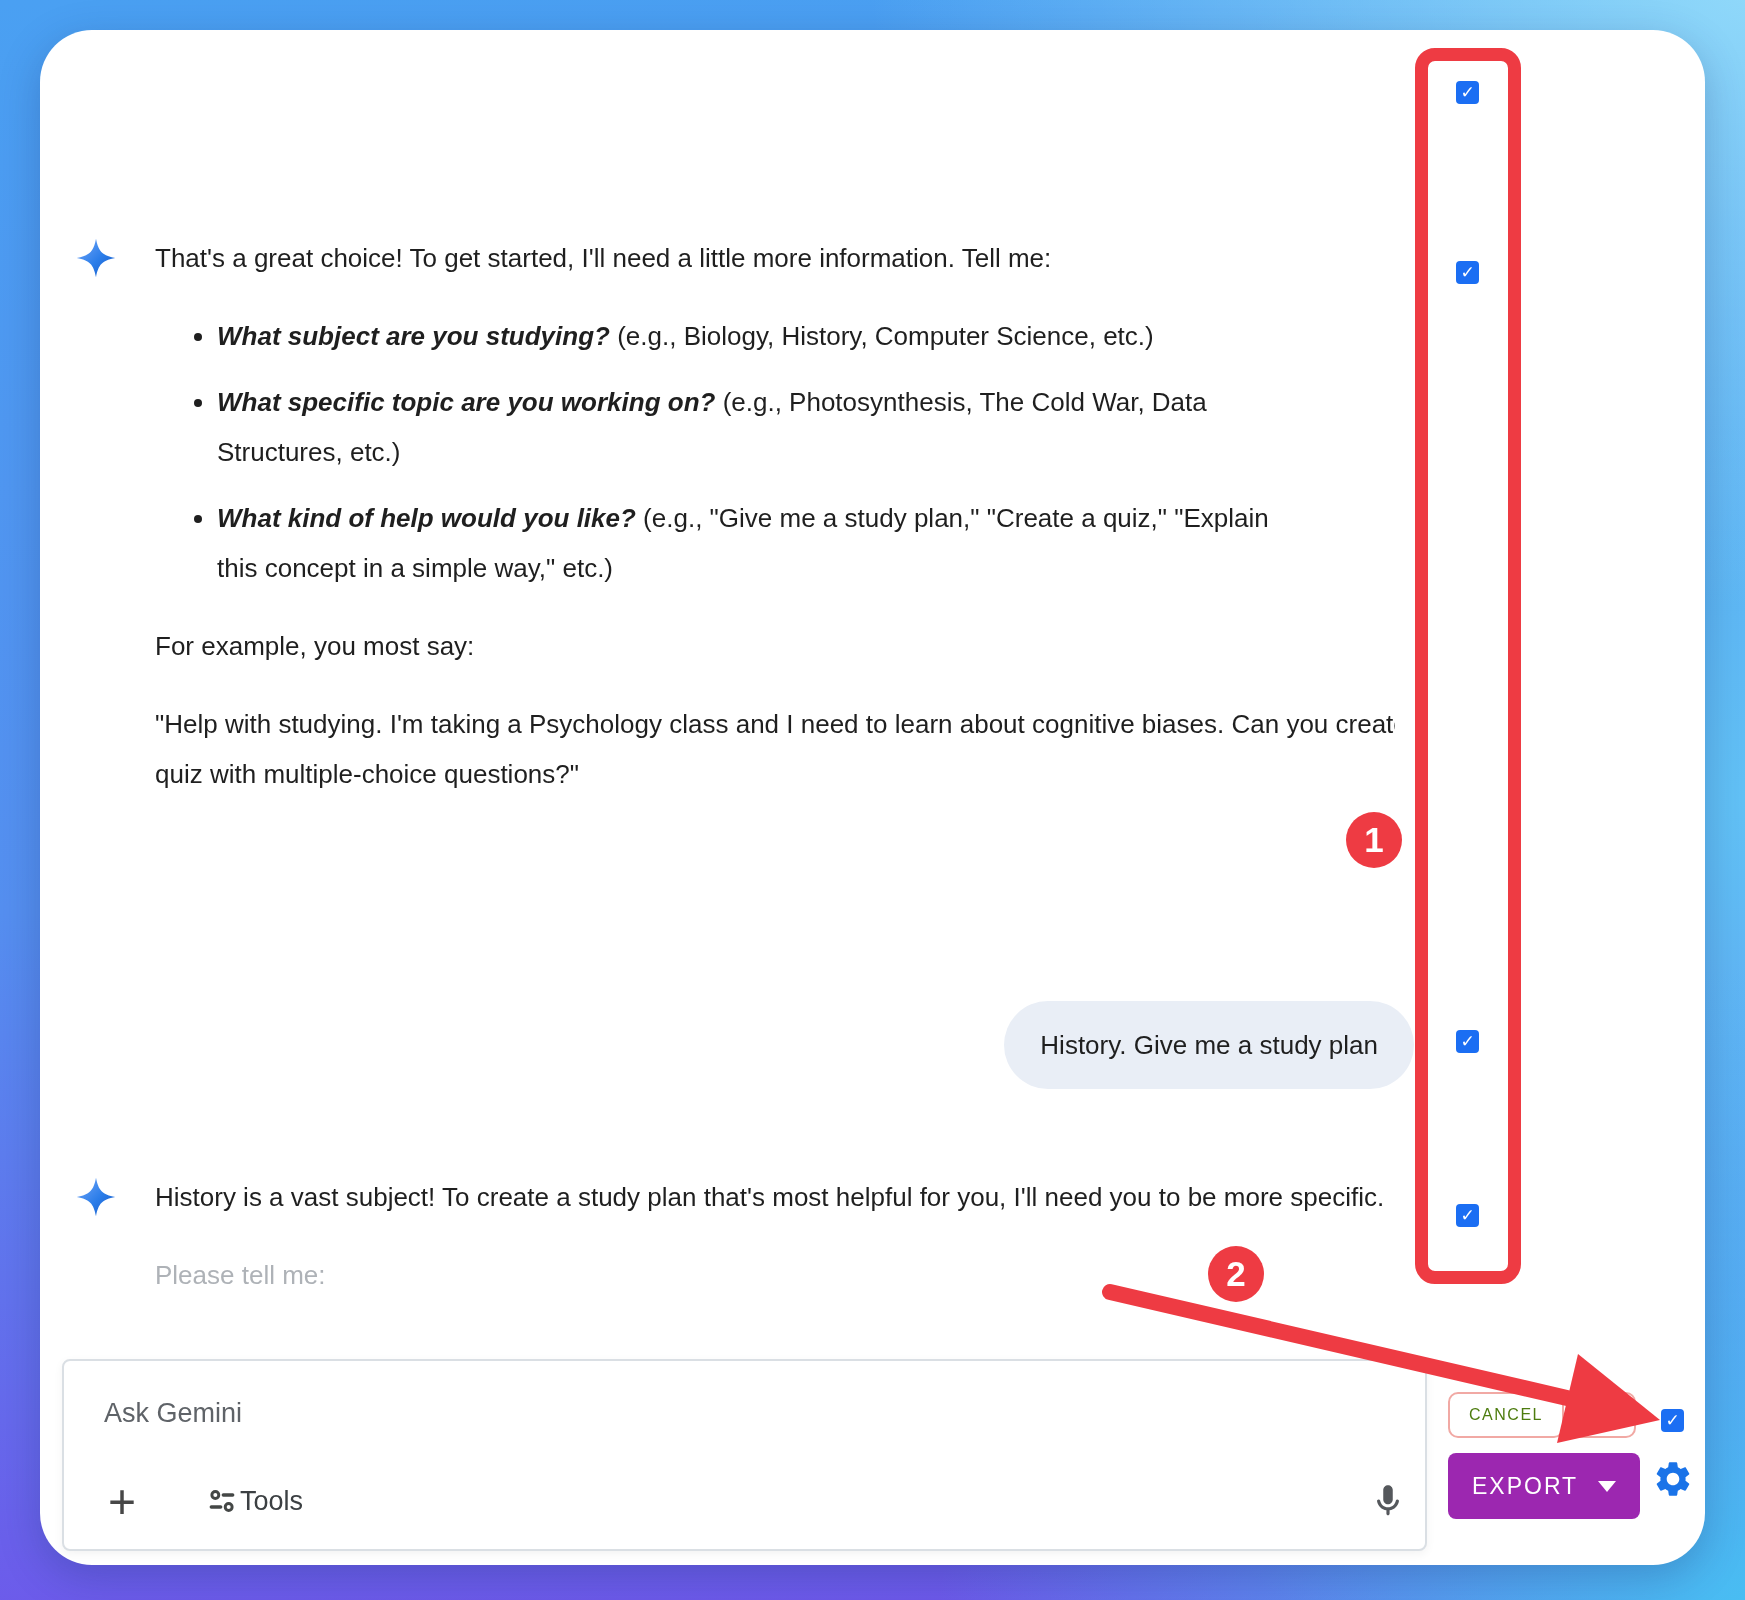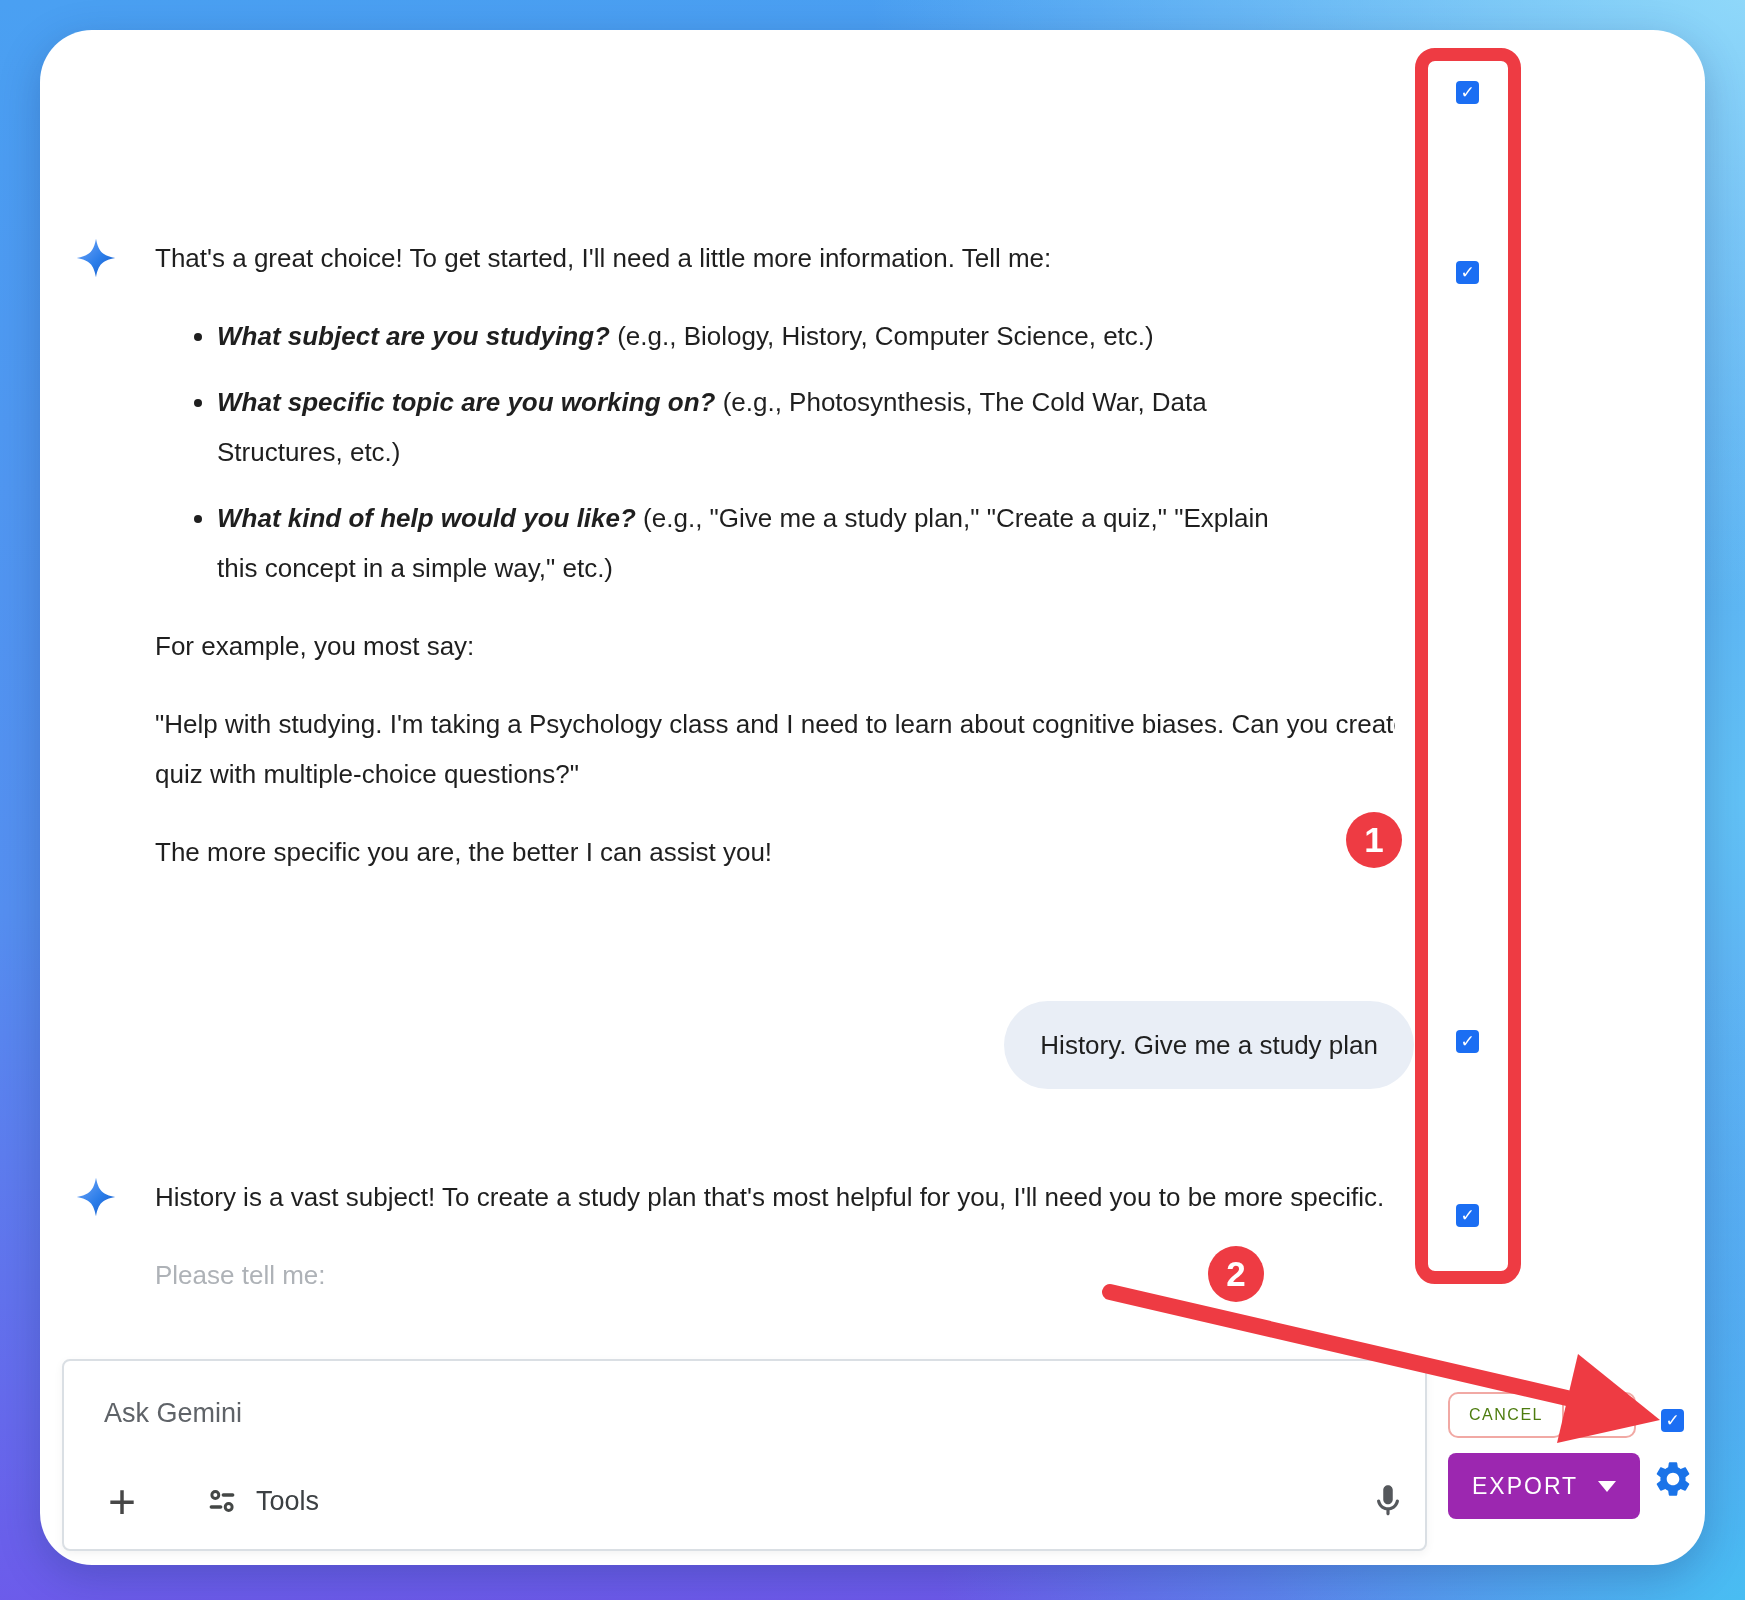--- a/index.html
+++ b/index.html
@@ -34,21 +34,21 @@
   .quote-line{width:1310px;}
   .faded{color:#aeb2b7;}
   
   .composer{position:absolute;left:62px;top:1346px;width:1365px;height:192px;background:#fff;
     border:2px solid #dadfe4;border-radius:8px;box-sizing:border-box;box-shadow:0 3px 10px rgba(0,0,0,.05);z-index:5;margin-top:13px;}
   .ask-input{position:absolute;left:38px;top:24px;width:900px;height:54px;border:none;outline:none;
     font-family:inherit;font-size:27px;color:#1f1f1f;background:transparent;}
   .ask-input::placeholder{color:#5f6368;opacity:1;}
   .plus-btn{position:absolute;left:30px;top:112px;width:56px;height:56px;display:flex;align-items:center;
     justify-content:center;font-size:48px;font-weight:300;color:#474747;cursor:pointer;}
-  .tools-btn{position:absolute;left:142px;top:112px;height:56px;display:flex;align-items:center;gap:18px;
+  .tools-btn{position:absolute;left:142px;top:112px;height:56px;display:flex;align-items:center;gap:2px;
     color:#3c4043;font-size:27px;cursor:pointer;text-align:right;}
   .mic-btn{position:absolute;left:1296px;top:112px;width:56px;height:56px;display:flex;align-items:center;justify-content:center;cursor:pointer;}
   
   .btn-cancel{position:absolute;left:1448px;top:1392px;width:116px;height:46px;box-sizing:border-box;
     border:2px solid #f1a9a4;border-radius:10px;background:#fff;color:#4d7c0f;font-size:16px;
     letter-spacing:1.5px;display:flex;align-items:center;justify-content:center;z-index:6;font-weight:500;}
   .btn-ghost{position:absolute;left:1562px;top:1392px;width:74px;height:46px;box-sizing:border-box;
     border:2px solid #f1a9a4;border-radius:10px;background:#fff;z-index:6;}
   .btn-export{position:absolute;left:1448px;top:1453px;width:192px;height:66px;border-radius:8px;
     background:#9c27b0;color:#fff;font-size:23px;letter-spacing:2px;display:flex;align-items:center;
@@ -88,21 +88,20 @@
   </svg>
   <div class="resp r1">
     <p>That's a great choice! To get started, I'll need a little more information. Tell me:</p>
     <ul>
       <li><b>What subject are you studying?</b><span> (e.g., Biology, History, Computer Science, etc.)</span></li>
       <li><b>What specific topic are you working on?</b><span> (e.g., Photosynthesis, The Cold War, Data Structures, etc.)</span></li>
       <li><b>What kind of help would you like?</b><span> (e.g., "Give me a study plan," "Create a quiz," "Explain this concept in a simple way," etc.)</span></li>
     </ul>
     <p>For example, you most say:</p>
     <p class="quote-line">"Help with studying. I'm taking a Psychology class and I need to learn about cognitive biases. Can you create a quiz with multiple-choice questions?"</p>
-    <p>The more specific you are, the better I can assist you!</p>
   </div>
 
   <div class="bubble u2">History. Give me a study plan</div>
 
   <svg class="sparkle s2" viewBox="0 0 100 100">
     <path d="M50 2 C56 34 66 44 98 50 C66 56 56 66 50 98 C44 66 34 56 2 50 C34 44 44 34 50 2 Z" fill="url(#g1)"></path>
   </svg>
   <div class="resp r2">
     <p>History is a vast subject! To create a study plan that's most helpful for you, I'll need you to be more specific.</p>
     <p class="faded">Please tell me:</p>

